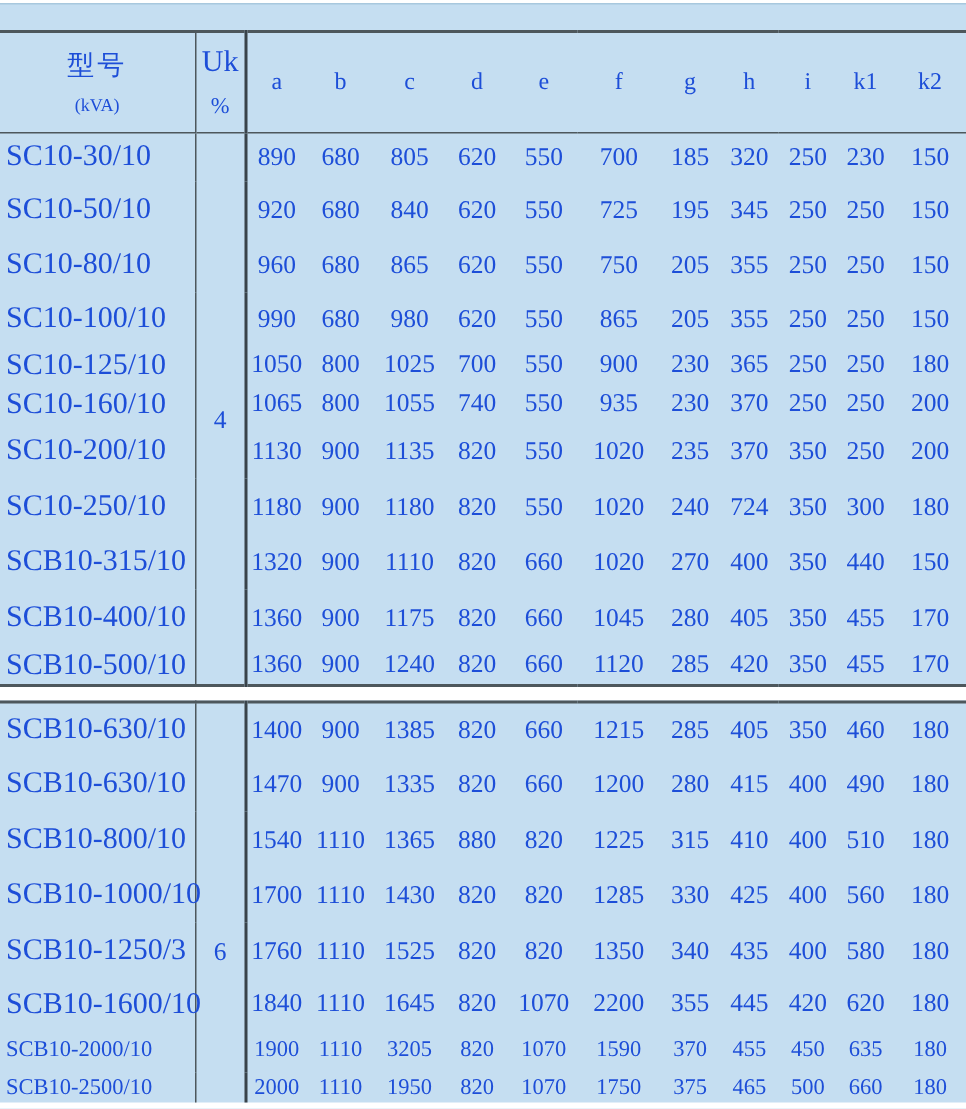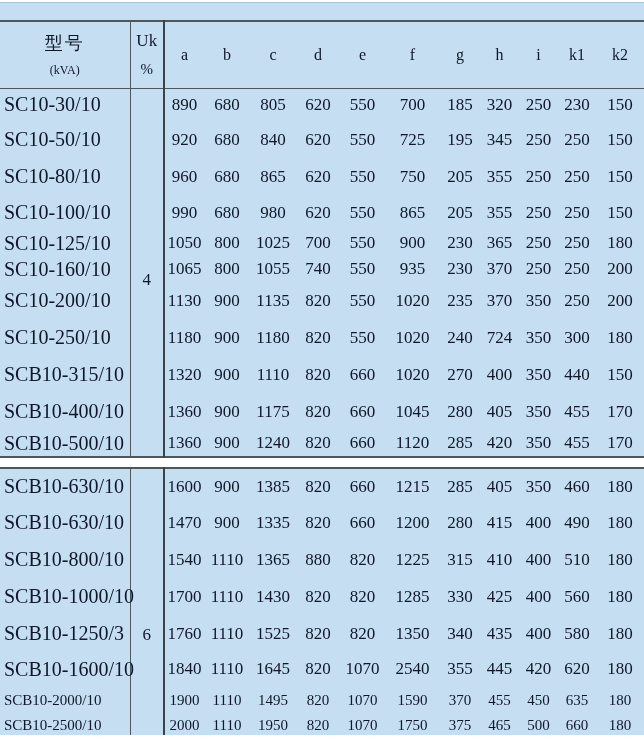--- a/index.html
+++ b/index.html
@@ -5,21 +5,21 @@
   html,body { margin:0; padding:0; }
   body { background:#ffffff; }
 
   .page {
     position: relative;
     width: 644px;
     height: 739px;
     overflow: hidden;
     background: #ffffff;
     font-family: "Liberation Serif", serif;
-    color: #0f172a;
+    color: #1d4ed8;
   }
 
   .top-strip {
     margin-top: 2px;
     height: 17px;
     background: #c5def1;
     border-top: 1px solid #a8c8de;
   }
 
   .spec-table {
@@ -35,21 +35,21 @@
   .t1 thead tr { border-bottom: 1px solid #4d575c; height: 67px; }
 
   th { font-weight: normal; vertical-align: middle; text-align: center; padding: 0; }
   td { padding: 0; text-align: center; vertical-align: middle; }
 
   .model-th, .model-cell { border-right: 1px solid #4d575c; }
   .uk-th, .uk-cell { border-right: 2px solid #39434a; }
 
   .model-th .l1 { font-size: 18px; letter-spacing: 2px; margin-bottom: 8px; }
   .model-th .l2 { font-size: 12px; text-align: center; }
-  .uk-th .l1 { font-size: 17px; margin-bottom: 10px; }
+  .uk-th .l1 { font-size: 20px; margin-bottom: 10px; }
   .uk-th .l2 { font-size: 15px; }
   .dim-th { font-size: 16px; }
 
   .model-cell {
     text-align: left;
     padding-left: 4px;
     font-size: 20px;
     white-space: nowrap;
   }
   .val-cell { font-size: 17px; white-space: nowrap; }
@@ -295,21 +295,21 @@
       <col style="width:40px">
         <col style="width:39px">
         <col style="width:39px">
       <col style="width:38px">
         <col style="width:48px">
     </colgroup>
     <tbody id="tbody-2">
         <tr>
           <td class="model-cell">SCB10-630/10</td>
           <td class="uk-cell" rowspan="8">6</td>
-          <td class="val-cell">1600</td>
+          <td class="val-cell">1400</td>
           <td class="val-cell">900</td>
           <td class="val-cell">1385</td>
           <td class="val-cell">820</td>
           <td class="val-cell">660</td>
           <td class="val-cell">1215</td>
           <td class="val-cell">285</td>
           <td class="val-cell">405</td>
           <td class="val-cell">350</td>
           <td class="val-cell">460</td>
           <td class="val-cell">180</td>
@@ -370,32 +370,32 @@
           <td class="val-cell">580</td>
           <td class="val-cell">180</td>
         </tr>
         <tr>
           <td class="model-cell">SCB10-1600/10</td>
           <td class="val-cell">1840</td>
           <td class="val-cell">1110</td>
           <td class="val-cell">1645</td>
           <td class="val-cell">820</td>
           <td class="val-cell">1070</td>
-          <td class="val-cell">2540</td>
+          <td class="val-cell">2200</td>
           <td class="val-cell">355</td>
           <td class="val-cell">445</td>
           <td class="val-cell">420</td>
           <td class="val-cell">620</td>
           <td class="val-cell">180</td>
         </tr>
         <tr>
           <td class="model-cell">SCB10-2000/10</td>
           <td class="val-cell">1900</td>
           <td class="val-cell">1110</td>
-          <td class="val-cell">1495</td>
+          <td class="val-cell">3205</td>
           <td class="val-cell">820</td>
           <td class="val-cell">1070</td>
           <td class="val-cell">1590</td>
           <td class="val-cell">370</td>
           <td class="val-cell">455</td>
           <td class="val-cell">450</td>
           <td class="val-cell">635</td>
           <td class="val-cell">180</td>
         </tr>
         <tr>

